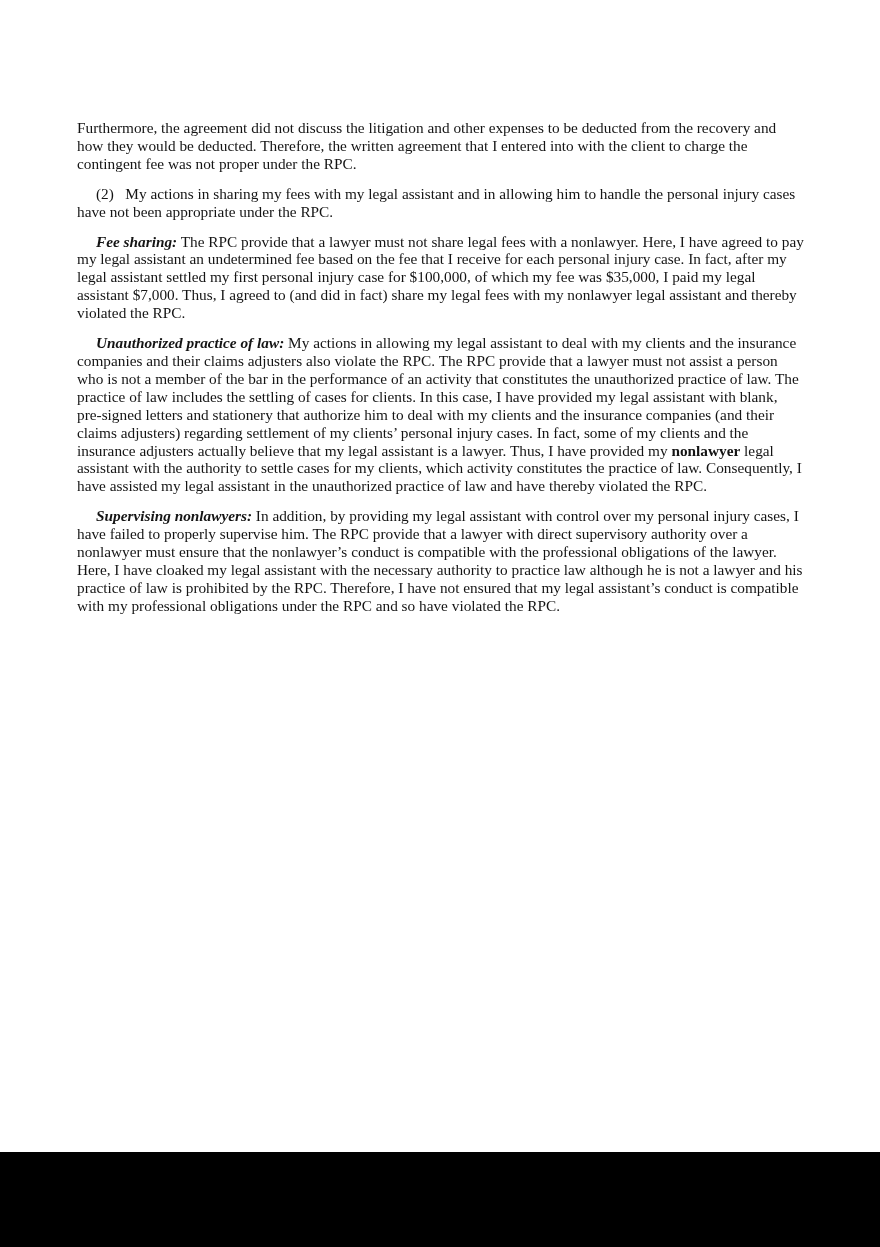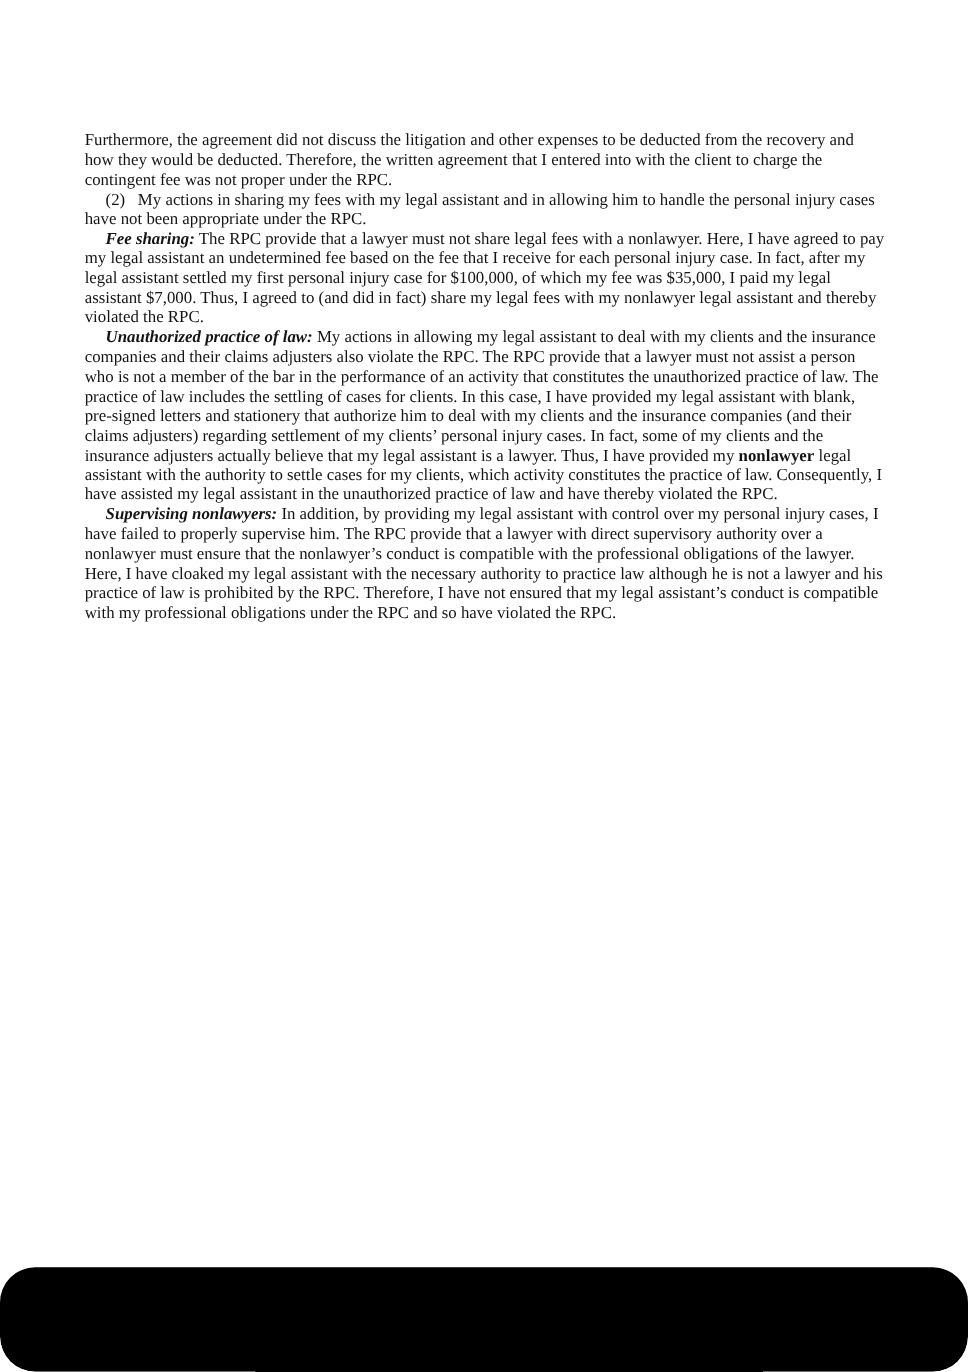--- a/index.html
+++ b/index.html
@@ -1,15 +1,15 @@
 <!DOCTYPE html>
 <html><head>
 <meta charset="utf-8">
 <style>
-  * { box-sizing: border-box; border-radius: 32px; }
+  * { box-sizing: border-box; }
   html, body { margin: 0; padding: 0; }
   body {
     width: 880px;
     height: 1247px;
     position: relative;
     background: #ffffff;
     font-family: "Liberation Serif", serif;
     overflow: hidden;
   }
   .page {
@@ -21,21 +21,21 @@
     position: absolute;
     left: 77px;
     top: 119px;
     width: 728px;
     font-size: 15.3px;
     line-height: 17.9px;
     color: #141414;
     text-align: left;
   }
   .para { margin: 0; padding: 0; }
-  .para.indented { text-indent: 19px; }
+  .para.indented { text-indent: 19px; margin-top: 12px; }
   .lead {
     font-weight: 700;
     font-style: italic;
   }
   .emph {
     font-weight: 700;
   }
   .bottom-band {
     position: absolute;
     left: 0;

